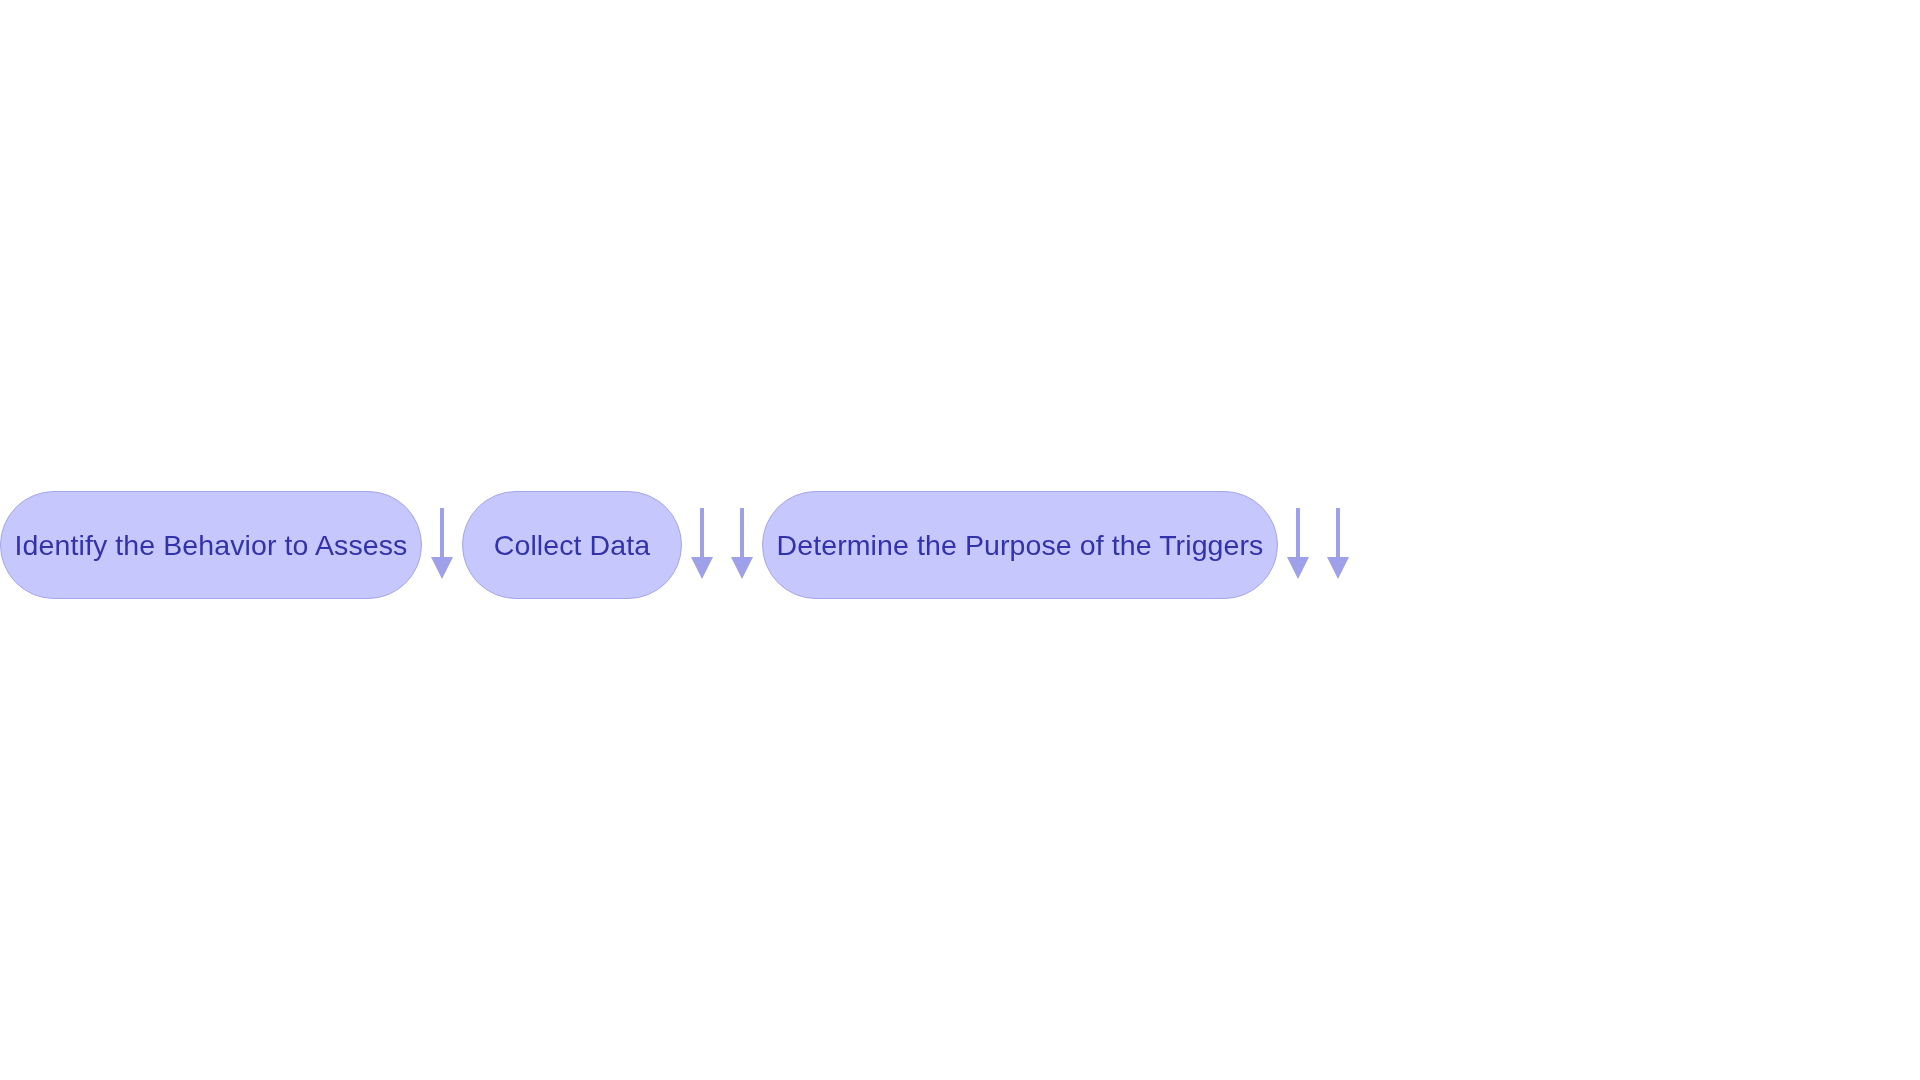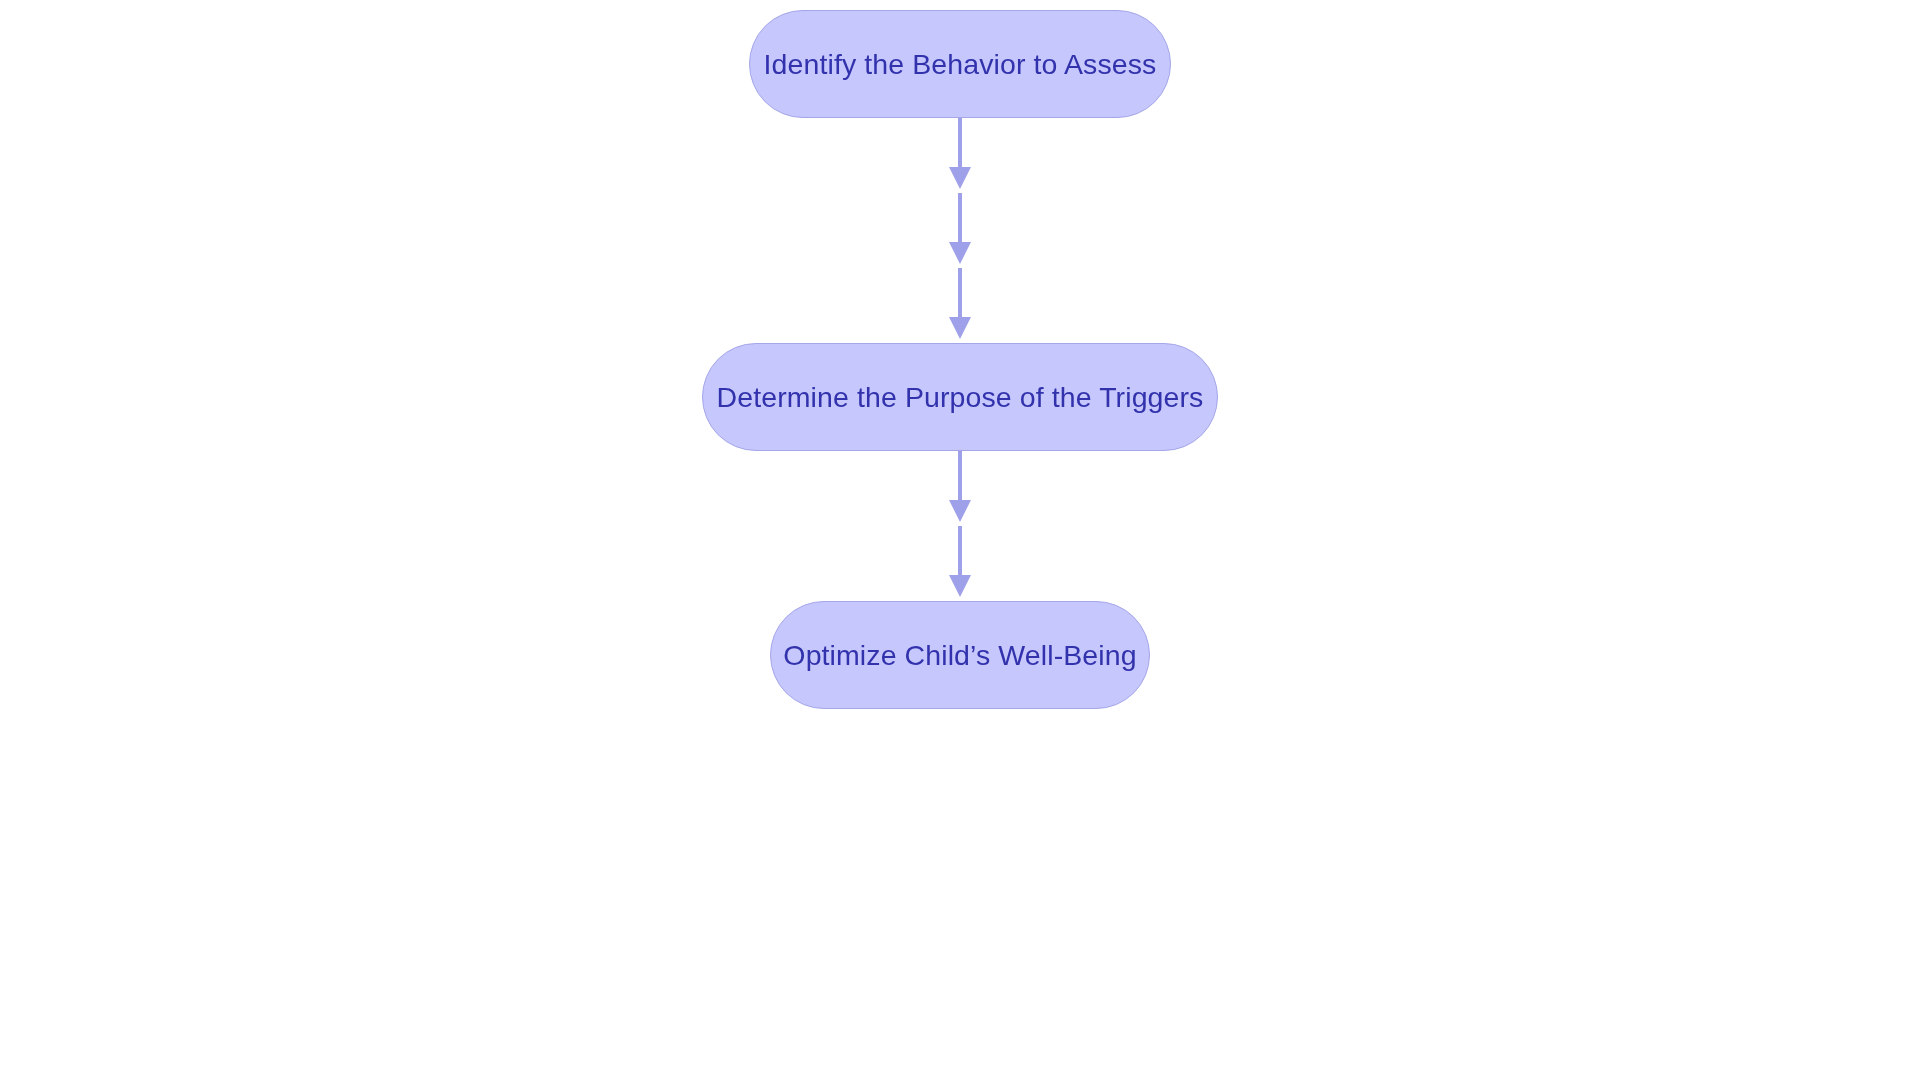--- a/index.html
+++ b/index.html
@@ -12,21 +12,21 @@
     background: #ffffff;
     font-family: "Liberation Sans", sans-serif;
     overflow: hidden;
   }
 
   #flowchart {
     position: relative;
     width: 1920px;
     height: 1080px;
     display: flex;
-    flex-direction: column;
+    flex-direction: row;
     align-items: center;
     justify-content: flex-start;
     box-sizing: border-box;
     padding-top: 10px;
   }
 
   .node {
     box-sizing: border-box;
     height: 108px;
     border-radius: 54px;
@@ -62,20 +62,23 @@
 
   <div class="node" style="width:422px;">
     <span class="node-label">Identify the Behavior to Assess</span>
   </div>
 
   <svg class="connector" viewBox="0 0 40 75" xmlns="http://www.w3.org/2000/svg">
     <line x1="20" y1="0" x2="20" y2="55" stroke="#9fa0ea" stroke-width="4"></line>
     <polygon points="20,71 9,49 31,49" fill="#9fa0ea"></polygon>
   </svg>
 
+  <div class="node" style="width:220px;">
+    <span class="node-label">Collect Data</span>
+  </div>
 
   <svg class="connector" viewBox="0 0 40 75" xmlns="http://www.w3.org/2000/svg">
     <line x1="20" y1="0" x2="20" y2="55" stroke="#9fa0ea" stroke-width="4"></line>
     <polygon points="20,71 9,49 31,49" fill="#9fa0ea"></polygon>
   </svg>
 
 
   <svg class="connector" viewBox="0 0 40 75" xmlns="http://www.w3.org/2000/svg">
     <line x1="20" y1="0" x2="20" y2="55" stroke="#9fa0ea" stroke-width="4"></line>
     <polygon points="20,71 9,49 31,49" fill="#9fa0ea"></polygon>
@@ -89,17 +92,14 @@
     <line x1="20" y1="0" x2="20" y2="55" stroke="#9fa0ea" stroke-width="4"></line>
     <polygon points="20,71 9,49 31,49" fill="#9fa0ea"></polygon>
   </svg>
 
 
   <svg class="connector" viewBox="0 0 40 75" xmlns="http://www.w3.org/2000/svg">
     <line x1="20" y1="0" x2="20" y2="55" stroke="#9fa0ea" stroke-width="4"></line>
     <polygon points="20,71 9,49 31,49" fill="#9fa0ea"></polygon>
   </svg>
 
-  <div class="node" style="width:380px;">
-    <span class="node-label">Optimize Child’s Well-Being</span>
-  </div>
 
 </div>
 
 </body></html>

